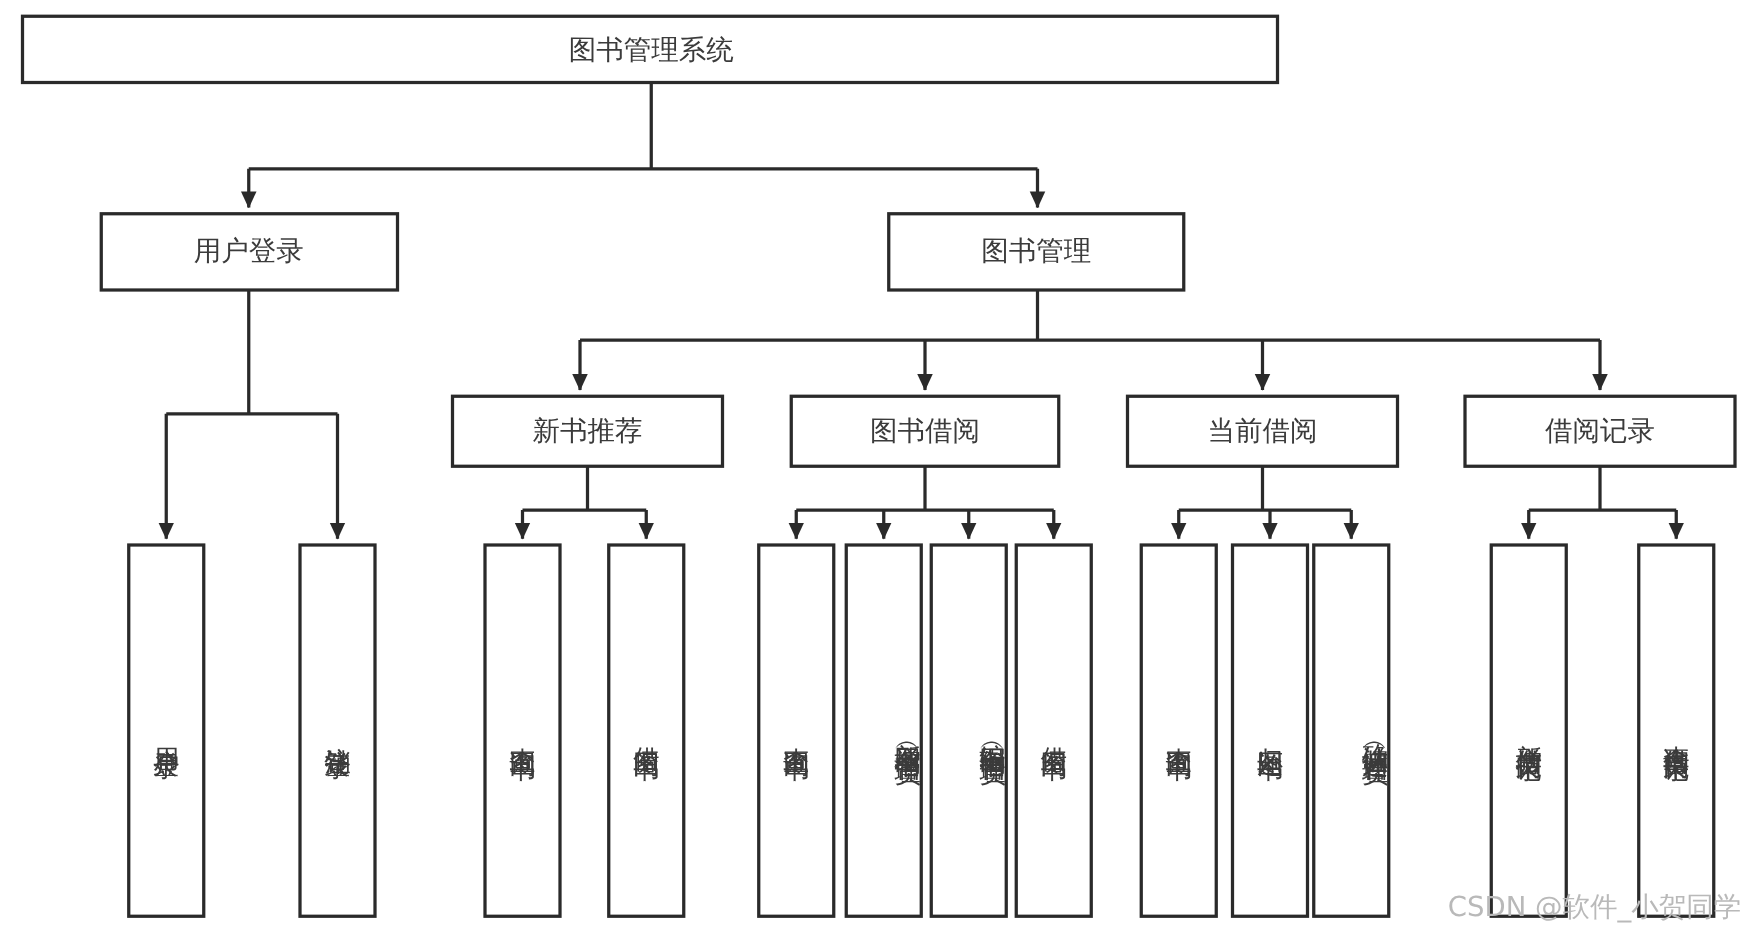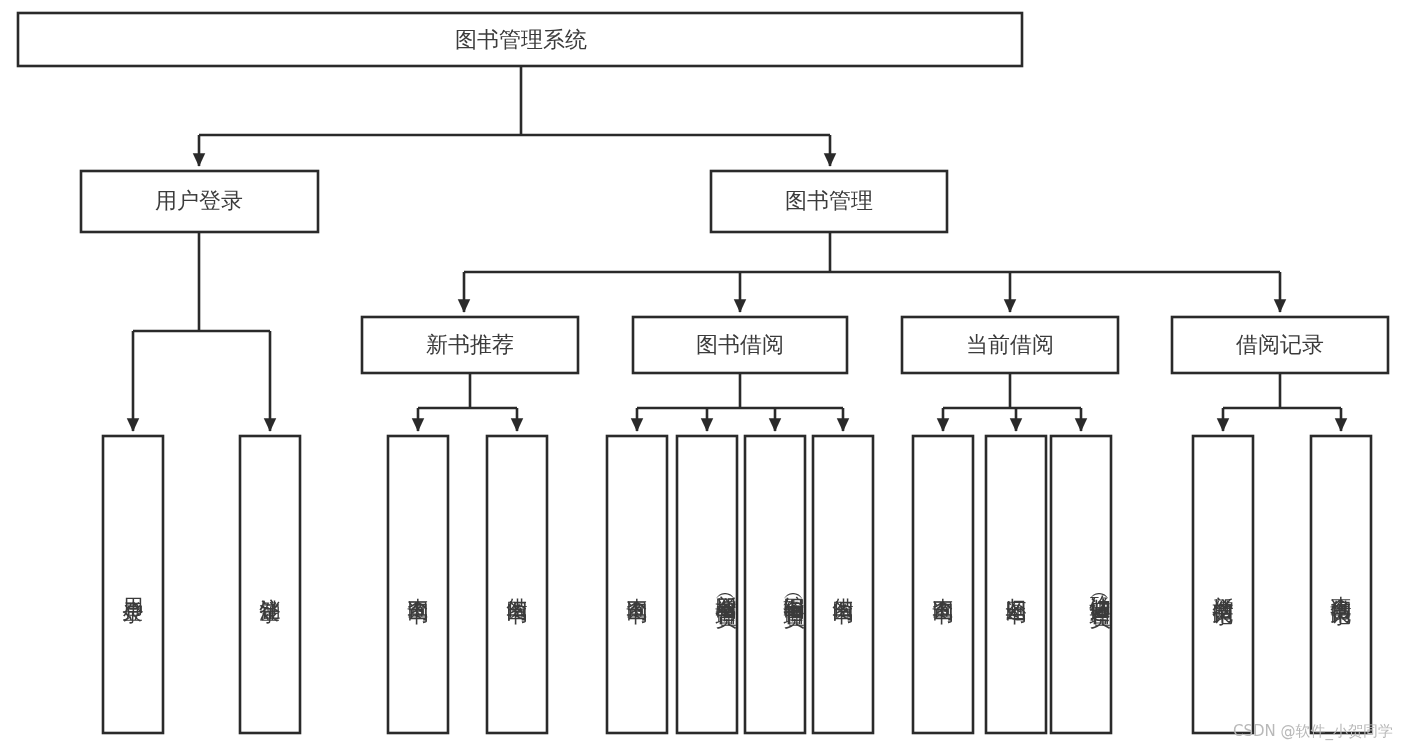--- a/index.html
+++ b/index.html
@@ -69,21 +69,21 @@
     pointer-events: none;
     display: flex;
     align-items: flex-start;
     justify-content: center;
   }
   .watermark {
     position: absolute;
     right: 12px;
     bottom: 6px;
     font-family: "DejaVu Sans", "Liberation Sans", sans-serif;
-    font-size: 15px;
+    font-size: 22px;
     color: #b9b9b9;
     white-space: nowrap;
     user-select: none;
   }
 </style>
 </head>
 <body>
 
 <div id="diagram-root">
   <svg class="flow" viewBox="0 0 1405 747" xmlns="http://www.w3.org/2000/svg">

